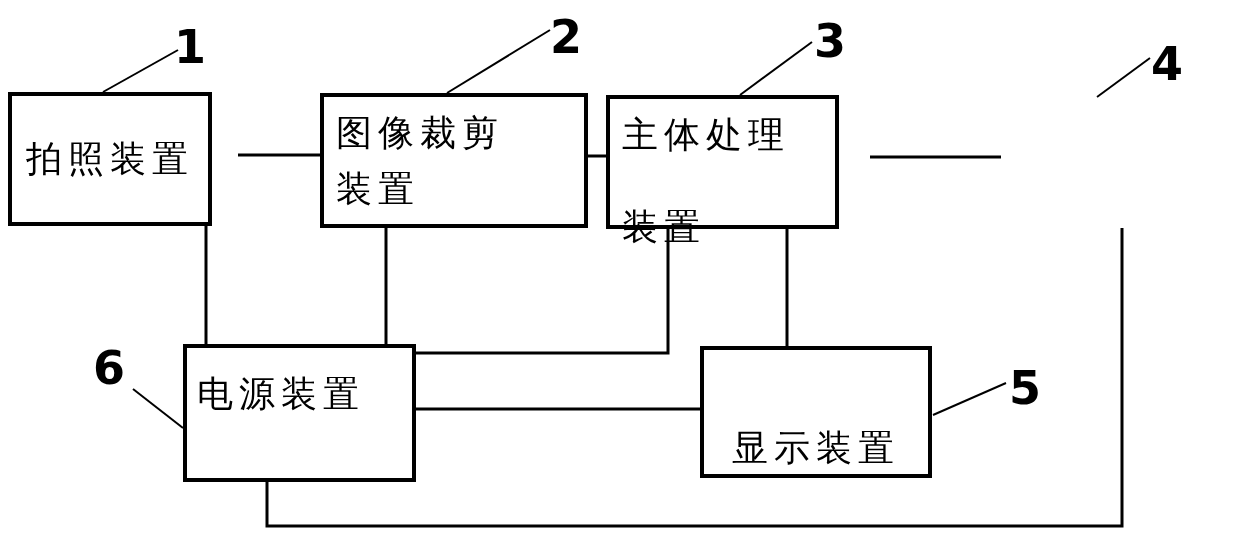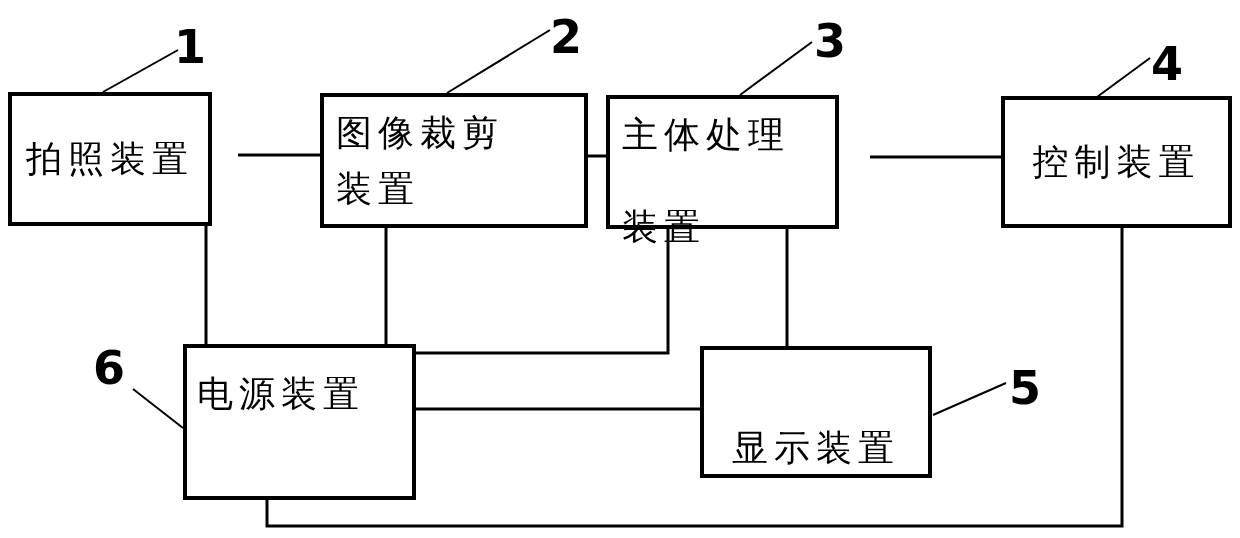--- a/index.html
+++ b/index.html
@@ -46,21 +46,21 @@
     padding: 8px 0 0 12px;
   }
   .node.two-line .txt {
     line-height: 1.55;
   }
   
   .node-photo      { left: 8px;    top: 92px;  width: 204px; height: 134px; }
   .node-crop       { left: 320px;  top: 93px;  width: 268px; height: 135px; }
   .node-processing { left: 606px;  top: 95px;  width: 233px; height: 134px; padding-top: 14px; gap: 36px; }
   .node-control    { left: 1001px; top: 96px;  width: 231px; height: 132px; }
-  .node-power      { left: 183px;  top: 344px; width: 233px; height: 156px;
+  .node-power      { left: 183px;  top: 344px; width: 233px; height: 138px;
                      justify-content: flex-start; align-items: flex-start;
                      padding: 20px 0 12px 10px; }
   .node-display    { left: 700px;  top: 346px; width: 232px; height: 132px; justify-content: flex-end; }
   .ref-label {
     position: absolute;
     font-size: 46px;
     font-weight: 600;
     line-height: 1;
     transform: translate(-50%, -50%);
     font-family: "DejaVu Sans", "Liberation Sans", sans-serif;
@@ -111,23 +111,20 @@
   <div class="node two-line node-crop">
     <span class="txt">图像裁剪</span>
     <span class="txt">装置</span>
   </div>
 
   <div class="node two-line node-processing">
     <span class="txt">主体处理</span>
     <span class="txt">装置</span>
   </div>
 
-  <div class="node node-control">
-    <span class="txt">控制装置</span>
-  </div>
 
   <div class="node node-power">
     <span class="txt">电源装置</span>
   </div>
 
   <div class="node node-display">
     <span class="txt">显示装置</span>
   </div>
 
   <div class="ref-label ref-1">1</div>

